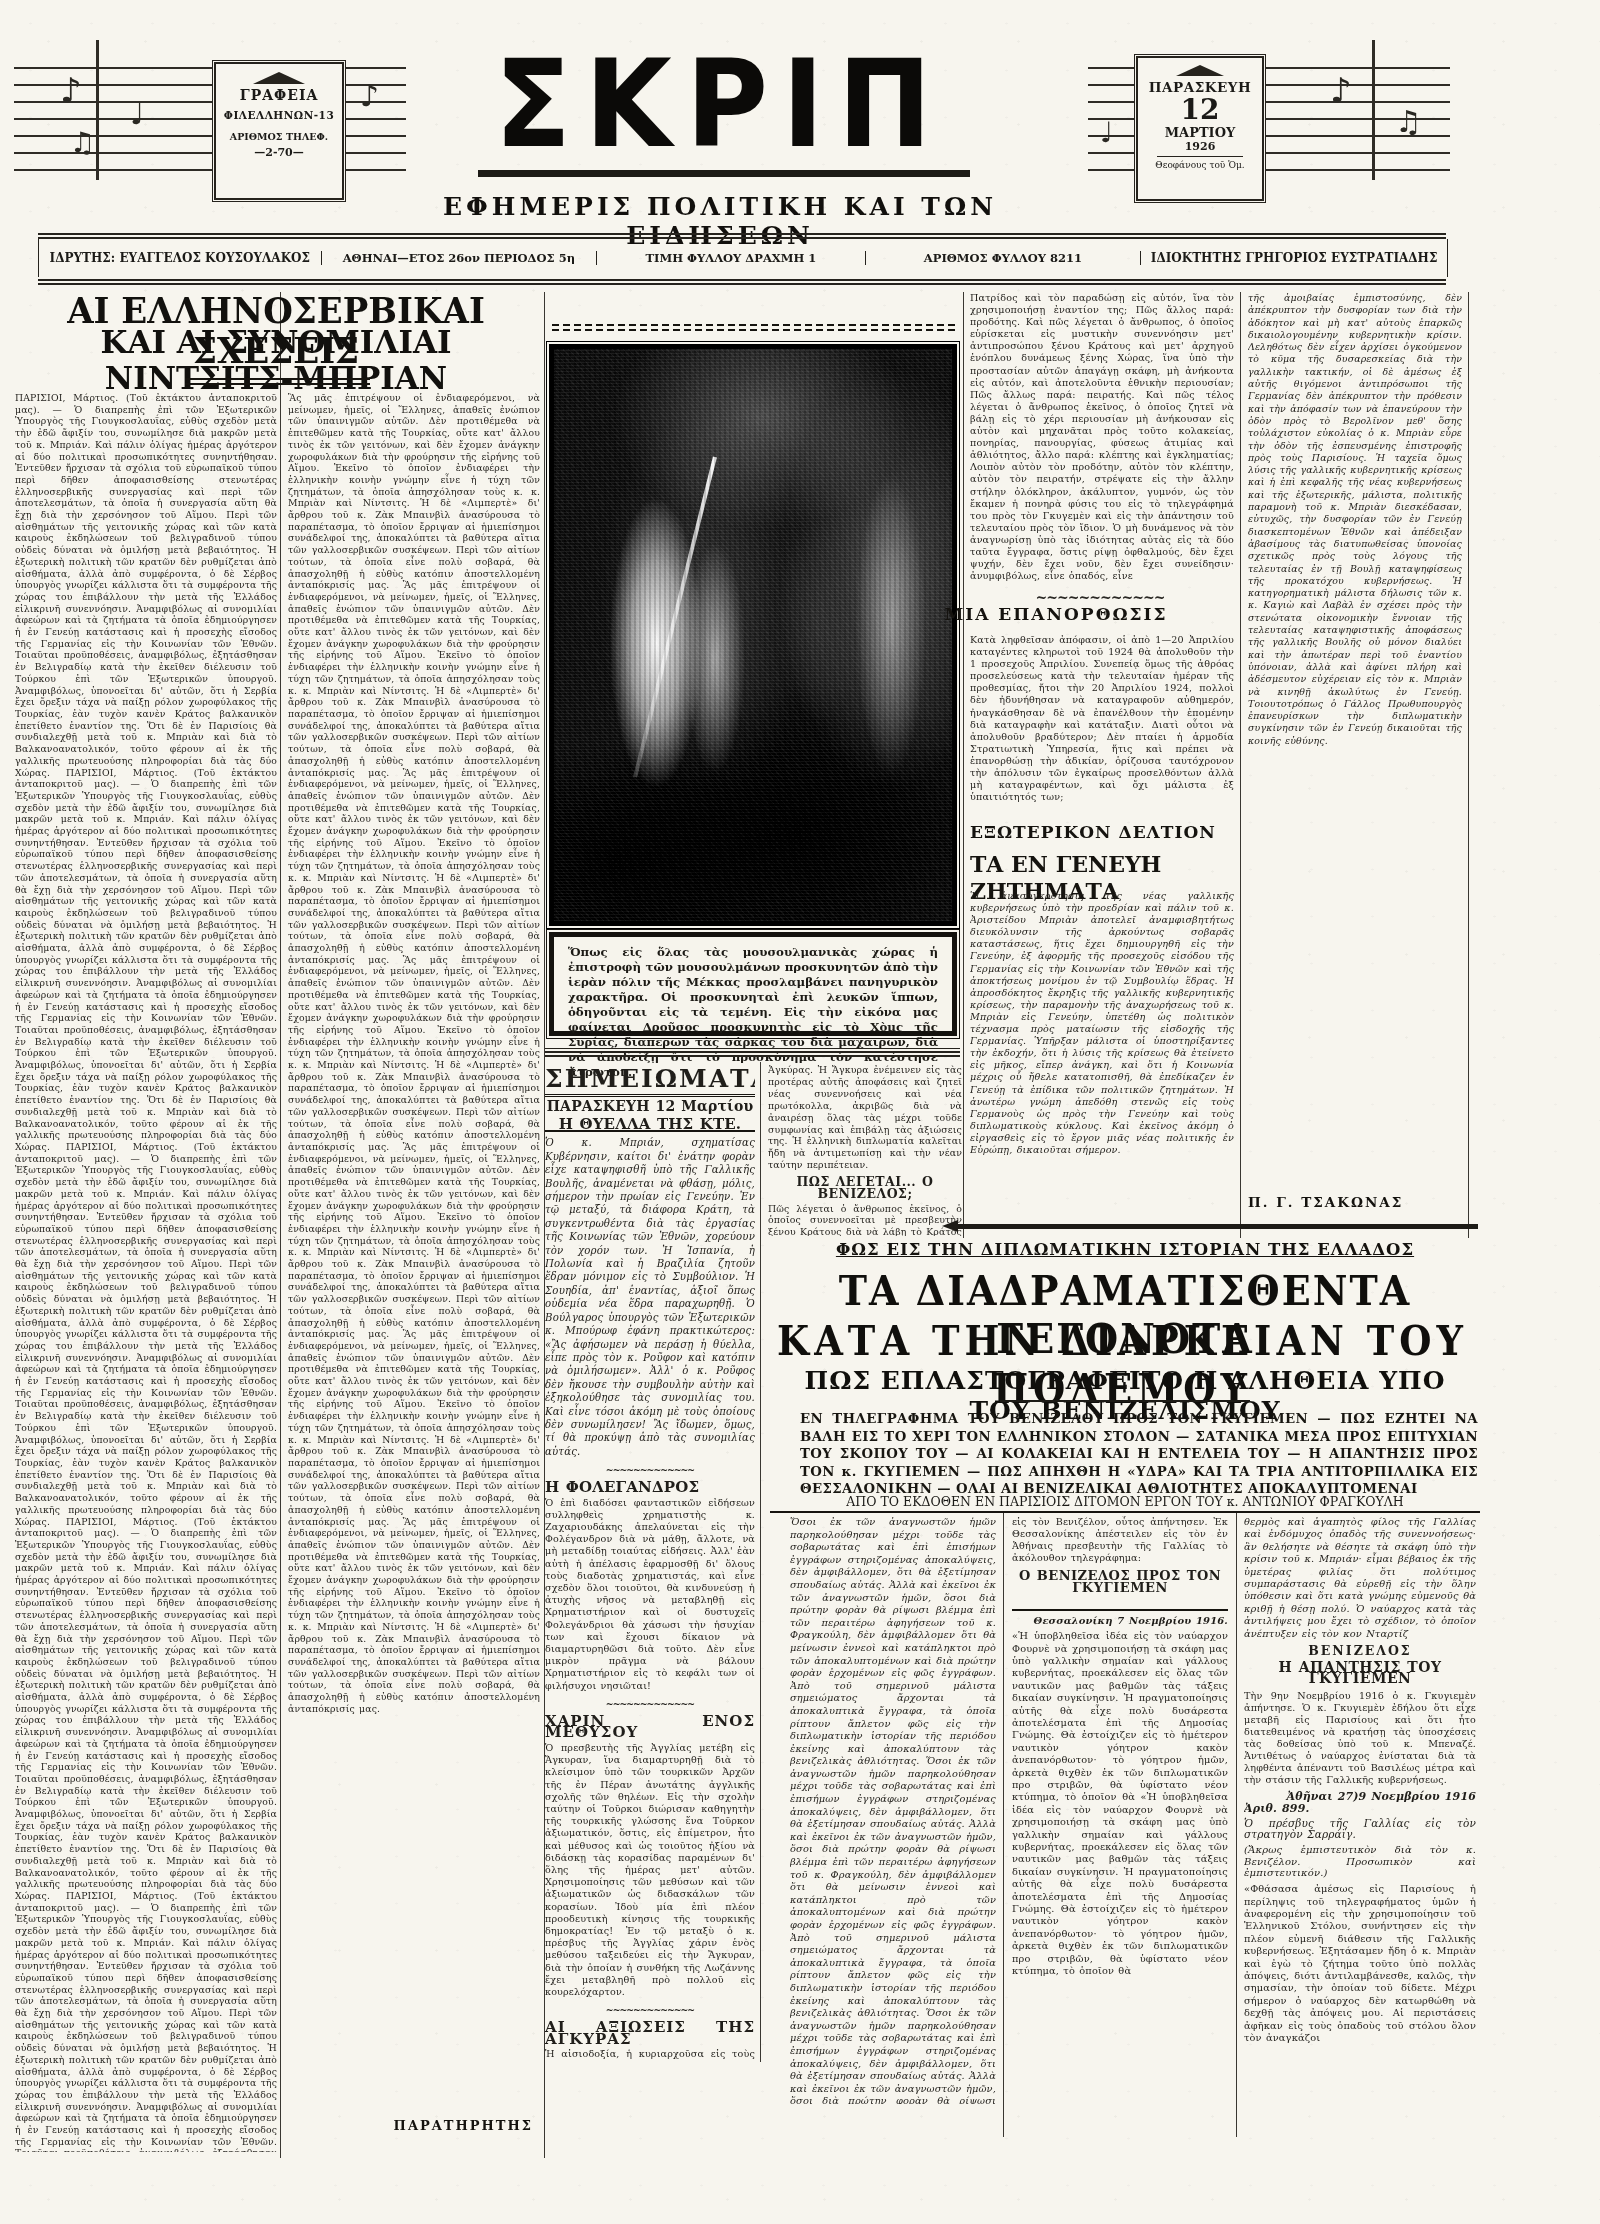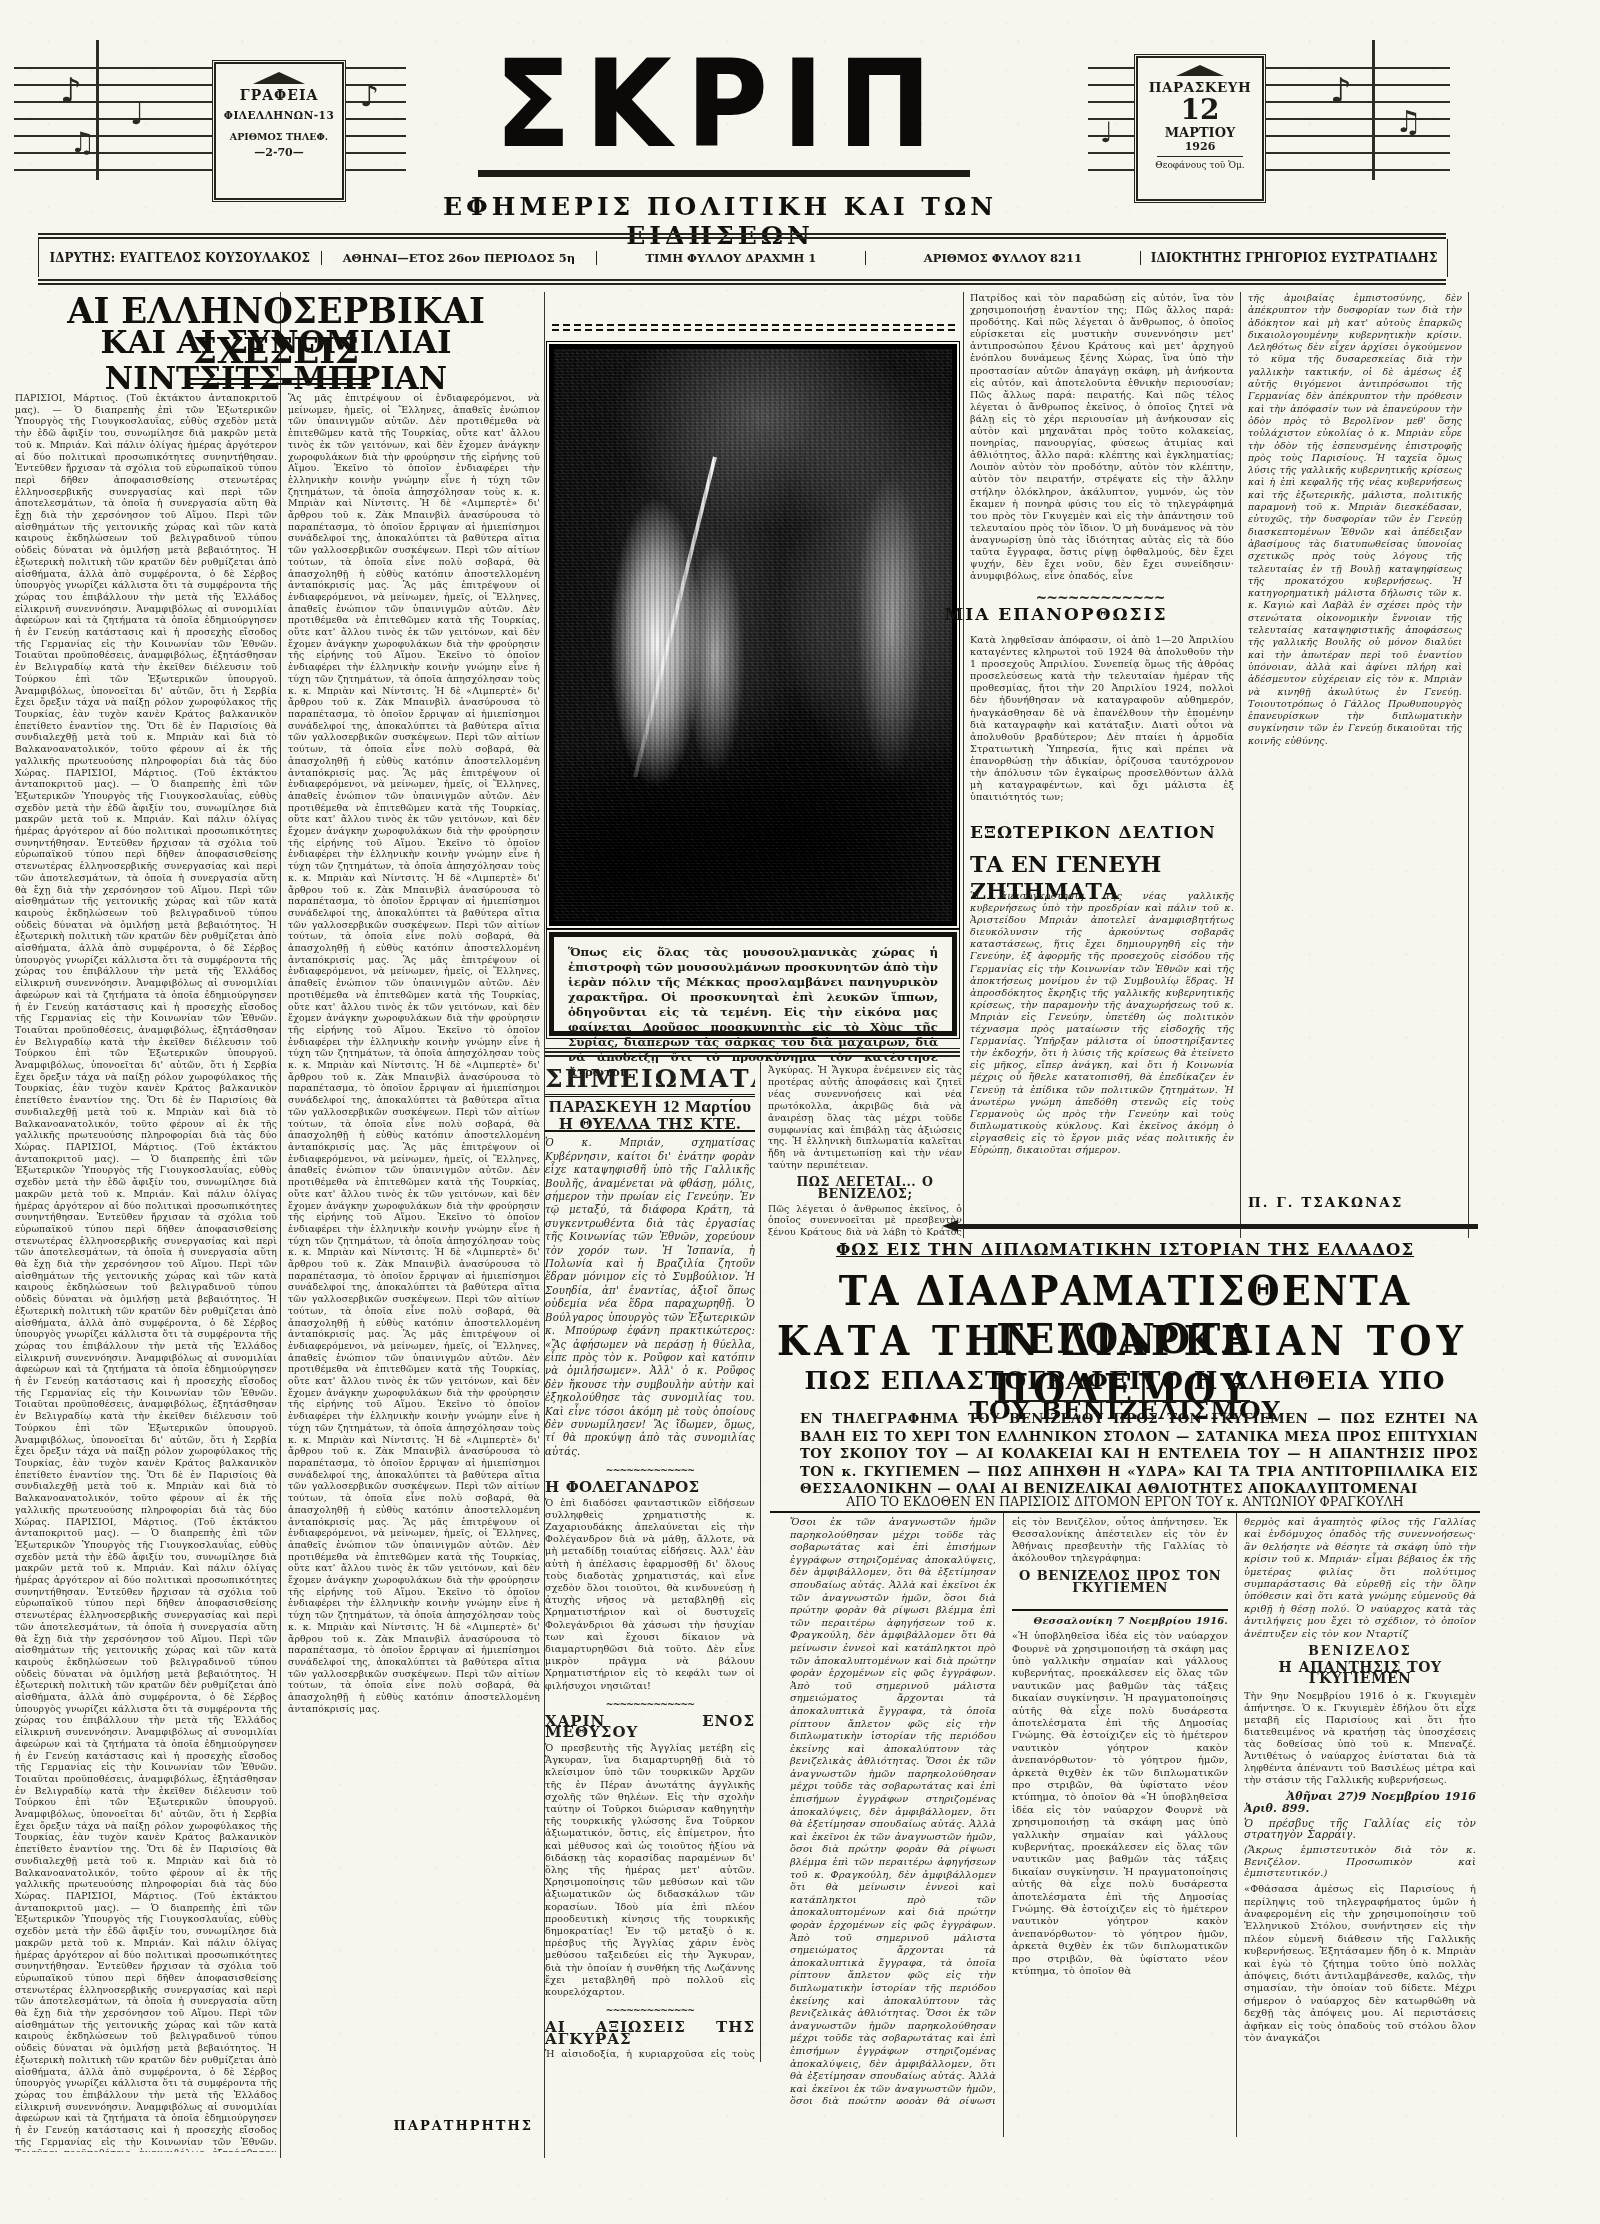--- a/index.html
+++ b/index.html
@@ -121,21 +121,21 @@
     <div class="abs" style="left:30%;top:18%;width:4px;height:330px;background:linear-gradient(rgba(245,240,225,.9), rgba(245,240,225,.2));transform:rotate(14deg);"></div>
     <div class="photo-grain"></div>
   </div>
 
   <div class="capbox" style="left:549px;top:932px;width:370px;height:78px;">Ὅπως εἰς ὅλας τὰς μουσουλμανικὰς χώρας ἡ ἐπιστροφὴ τῶν μουσουλμάνων προσκυνητῶν ἀπὸ τὴν ἱερὰν πόλιν τῆς Μέκκας προσλαμβάνει πανηγυρικὸν χαρακτῆρα. Οἱ προσκυνηταὶ ἐπὶ λευκῶν ἵππων, ὁδηγοῦνται εἰς τὰ τεμένη. Εἰς τὴν εἰκόνα μας φαίνεται Δροῦσος προσκυνητὴς εἰς τὸ Χὸμς τῆς Συρίας, διαπερῶν τὰς σάρκας του διὰ μαχαιρῶν, διὰ νὰ ἀποδείξῃ ὅτι τὸ προσκύνημα τὸν κατέστησε ἄτρωτον.</div>
 
   <div class="stripebar" style="left:545px;top:1048px;width:415px;height:9px;"></div>
 
   <div class="col" style="left:545px;top:1064px;width:210px;height:998px;">
     <div style="font-size:25px;font-weight:bold;letter-spacing:2px;text-align:left;line-height:30px;border-bottom:3px double #16140f;display:inline-block;padding-right:14px;">ΣΗΜΕΙΩΜΑΤΑ</div>
-    <div class="centerline" style="font-weight:bold;font-size:17px;margin:4px 0 6px;font-family:Liberation Serif, serif;">ΠΑΡΑΣΚΕΥΗ 12 Μαρτίου</div>
+    <div class="centerline" style="font-weight:bold;font-size:14px;margin:4px 0 6px;">ΠΑΡΑΣΚΕΥΗ 12 Μαρτίου</div>
     <div class="centerline" style="font-weight:bold;font-size:15px;margin-bottom:4px;border-bottom:2px solid #16140f;display:block;">Η ΘΥΕΛΛΑ ΤΗΣ ΚΤΕ.</div>
     <div style="font-size:10.2px;line-height:13.4px;font-style:italic;">Ὁ κ. Μπριάν, σχηματίσας Κυβέρνησιν, καίτοι δι' ἐνάτην φορὰν εἶχε καταψηφισθῆ ὑπὸ τῆς Γαλλικῆς Βουλῆς, ἀναμένεται νὰ φθάσῃ, μόλις, σήμερον τὴν πρωίαν εἰς Γενεύην. Ἐν τῷ μεταξύ, τὰ διάφορα Κράτη, τὰ συγκεντρωθέντα διὰ τὰς ἐργασίας τῆς Κοινωνίας τῶν Ἐθνῶν, χορεύουν τὸν χορόν των. Ἡ Ἱσπανία, ἡ Πολωνία καὶ ἡ Βραζιλία ζητοῦν ἕδραν μόνιμον εἰς τὸ Συμβούλιον. Ἡ Σουηδία, ἀπ' ἐναντίας, ἀξιοῖ ὅπως οὐδεμία νέα ἕδρα παραχωρηθῇ. Ὁ Βούλγαρος ὑπουργὸς τῶν Ἐξωτερικῶν κ. Μπούρωφ ἐφάνη πρακτικώτερος: «Ἂς ἀφήσωμεν νὰ περάσῃ ἡ θύελλα, εἶπε πρὸς τὸν κ. Ροῦφον καὶ κατόπιν νὰ ὁμιλήσωμεν». Ἀλλ' ὁ κ. Ροῦφος δὲν ἤκουσε τὴν συμβουλὴν αὐτὴν καὶ ἐξηκολούθησε τὰς συνομιλίας του. Καὶ εἶνε τόσοι ἀκόμη μὲ τοὺς ὁποίους δὲν συνωμίλησεν! Ἂς ἴδωμεν, ὅμως, τί θὰ προκύψῃ ἀπὸ τὰς συνομιλίας αὐτάς.</div>
     <div class="centerline" style="font-weight:bold;letter-spacing:-1px;margin:6px 0;">~~~~~~~~~~~~~</div>
     <div style="font-weight:bold;font-size:15px;margin-bottom:3px;">Η ΦΟΛΕΓΑΝΔΡΟΣ</div>
     <div style="font-size:9.6px;line-height:12.2px;">Ὁ ἐπὶ διαδόσει φανταστικῶν εἰδήσεων συλληφθεὶς χρηματιστὴς κ. Ζαχαριουδάκης ἀπελαύνεται εἰς τὴν Φολέγανδρον διὰ νὰ μάθῃ, ἄλλοτε, νὰ μὴ μεταδίδῃ τοιαύτας εἰδήσεις. Ἀλλ' ἐὰν αὐτὴ ἡ ἀπέλασις ἐφαρμοσθῇ δι' ὅλους τοὺς διαδοτὰς χρηματιστάς, καὶ εἶνε σχεδὸν ὅλοι τοιοῦτοι, θὰ κινδυνεύσῃ ἡ ἀτυχὴς νῆσος νὰ μεταβληθῇ εἰς Χρηματιστήριον καὶ οἱ δυστυχεῖς Φολεγάνδριοι θὰ χάσωσι τὴν ἡσυχίαν των καὶ ἔχουσι δίκαιον νὰ διαμαρτυρηθῶσι διὰ τοῦτο. Δὲν εἶνε μικρὸν πρᾶγμα νὰ βάλουν Χρηματιστήριον εἰς τὸ κεφάλι των οἱ φιλήσυχοι νησιῶται!</div>
     <div class="centerline" style="font-weight:bold;letter-spacing:-1px;margin:6px 0;">~~~~~~~~~~~~~</div>
     <div style="font-weight:bold;font-size:15px;letter-spacing:1px;margin-bottom:3px;">ΧΑΡΙΝ ΕΝΟΣ ΜΕΘΥΣΟΥ</div>
     <div style="font-size:9.6px;line-height:12.2px;">Ὁ πρεσβευτὴς τῆς Ἀγγλίας μετέβη εἰς Ἄγκυραν, ἵνα διαμαρτυρηθῇ διὰ τὸ κλείσιμον ὑπὸ τῶν τουρκικῶν Ἀρχῶν τῆς ἐν Πέραν ἀνωτάτης ἀγγλικῆς σχολῆς τῶν θηλέων. Εἰς τὴν σχολὴν ταύτην οἱ Τοῦρκοι διώρισαν καθηγητὴν τῆς τουρκικῆς γλώσσης ἕνα Τοῦρκον ἀξιωματικόν, ὅστις, εἰς ἐπίμετρον, ἦτο καὶ μέθυσος καὶ ὡς τοιοῦτος ἠξίου νὰ διδάσκῃ τὰς κορασίδας παραμένων δι' ὅλης τῆς ἡμέρας μετ' αὐτῶν. Χρησιμοποίησις τῶν μεθύσων καὶ τῶν ἀξιωματικῶν ὡς διδασκάλων τῶν κορασίων. Ἰδοὺ μία ἐπὶ πλέον προοδευτικὴ κίνησις τῆς τουρκικῆς δημοκρατίας! Ἐν τῷ μεταξὺ ὁ κ. πρέσβυς τῆς Ἀγγλίας χάριν ἑνὸς μεθύσου ταξειδεύει εἰς τὴν Ἄγκυραν, διὰ τὴν ὁποίαν ἡ συνθήκη τῆς Λωζάννης ἔχει μεταβληθῆ πρὸ πολλοῦ εἰς κουρελόχαρτον.</div>
     <div class="centerline" style="font-weight:bold;letter-spacing:-1px;margin:6px 0;">~~~~~~~~~~~~~</div>
     <div style="font-weight:bold;font-size:15px;letter-spacing:1px;margin-bottom:3px;">ΑΙ ΑΞΙΩΣΕΙΣ ΤΗΣ ΑΓΚΥΡΑΣ</div>

